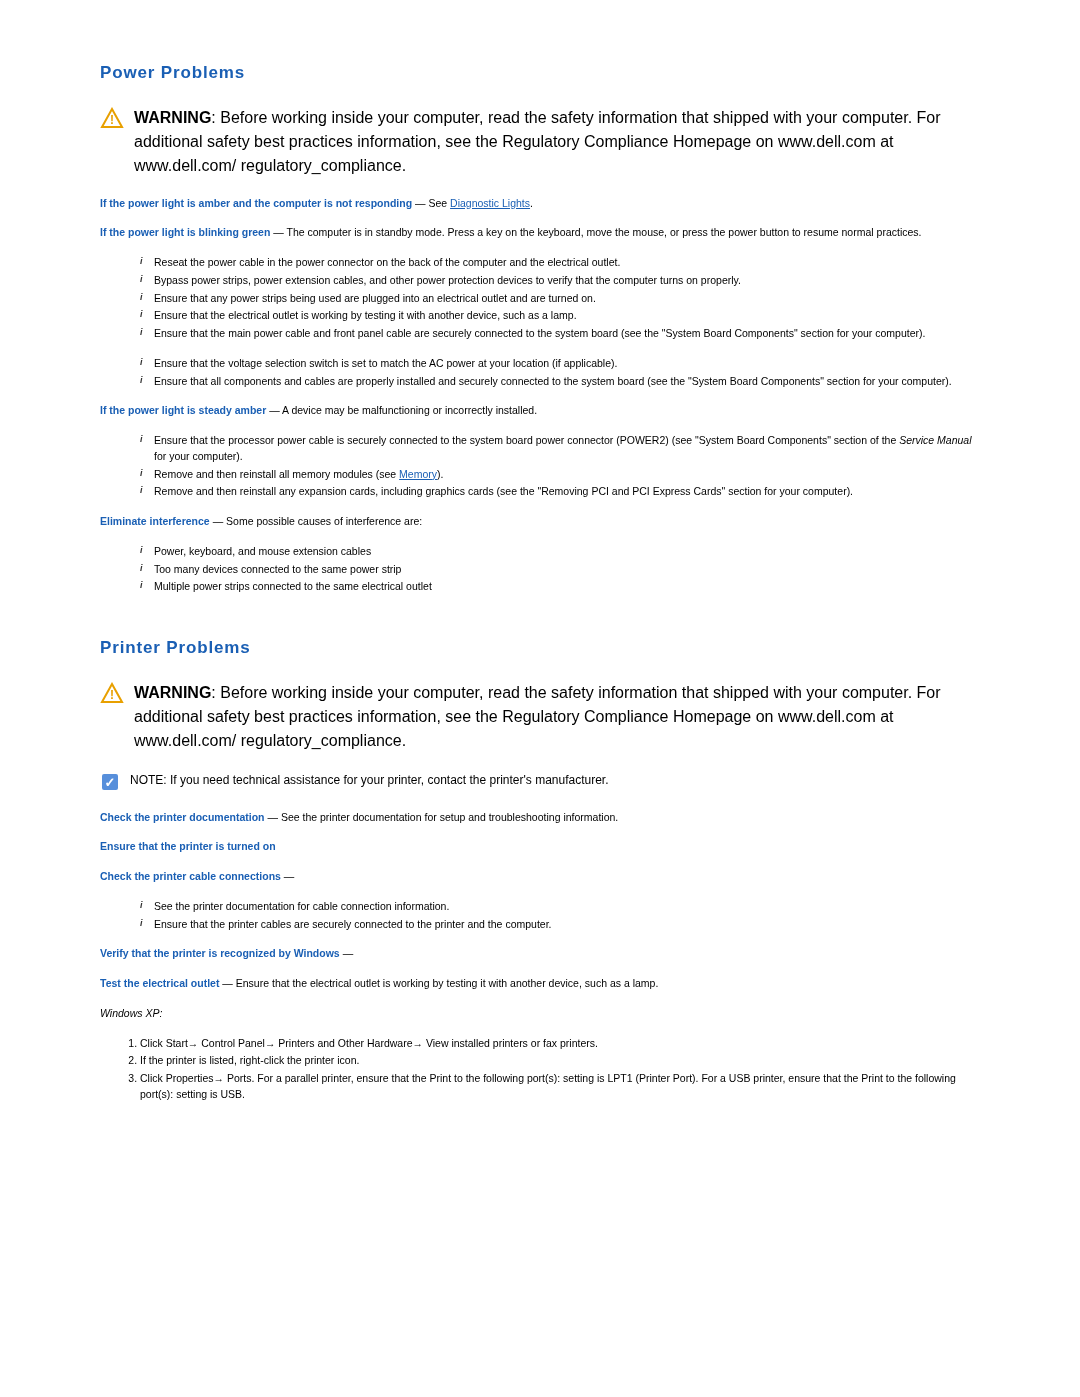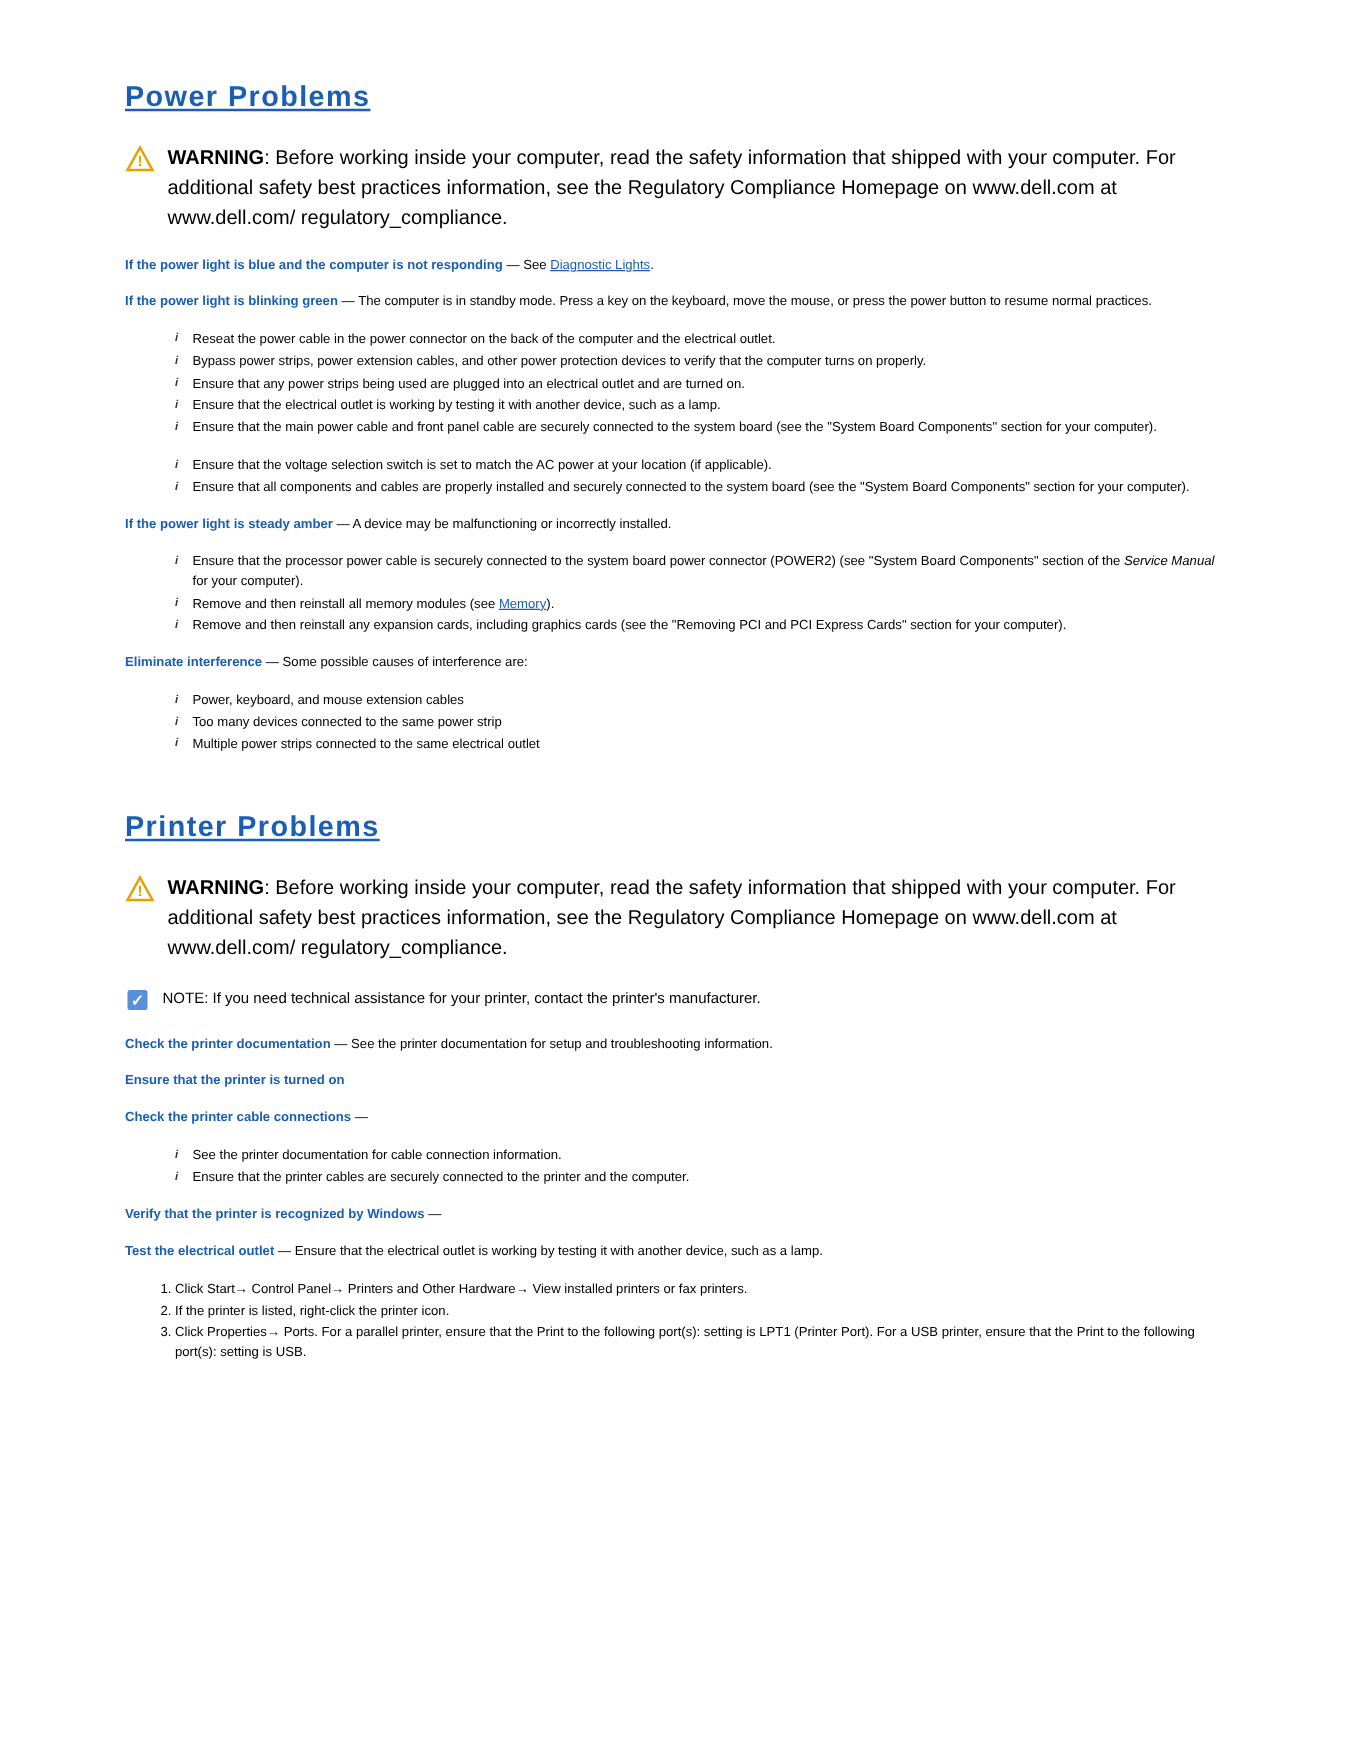--- a/index.html
+++ b/index.html
@@ -7,27 +7,26 @@
       font-family: Arial, Helvetica, sans-serif;
       font-size: 11px;
       color: #000;
       background: #fff;
       width: 1080px;
       min-height: 1397px;
       padding: 60px 100px;
       line-height: 1.5;
     }
     h1 {
-      font-size: 23px;
+      font-size: 17px;
       font-weight: bold;
       color: #1a5fb4;
       font-family: Arial, Helvetica, sans-serif;
       margin-bottom: 20px;
       letter-spacing: 0.05em;
-      text-decoration: underline;
     }
     .section {
       margin-bottom: 40px;
     }
     .warning-box {
       display: flex;
       align-items: flex-start;
       margin-bottom: 18px;
       gap: 10px;
     }
@@ -120,21 +119,21 @@
       <svg class="warning-icon" viewBox="0 0 24 24" xmlns="http://www.w3.org/2000/svg">
         <polygon points="12,2 22,20 2,20" fill="none" stroke="#e8a000" stroke-width="2"></polygon>
         <text x="12" y="17" text-anchor="middle" font-size="12" font-weight="bold" fill="#e8a000">!</text>
       </svg>
       <div class="warning-text">
         <span class="bold">WARNING</span><span>: Before working inside your computer, read the safety information that shipped with your computer. For additional safety best practices information, see the Regulatory Compliance Homepage on www.dell.com at www.dell.com/ regulatory_compliance.</span>
       </div>
     </div>
 
     <div class="condition-line">
-      <span class="cond-label">If the power light is blue and the computer is not responding</span>
+      <span class="cond-label">If the power light is amber and the computer is not responding</span>
       <span> — See </span>
       <a class="link" href="#">Diagnostic Lights</a><span>.</span>
     </div>
 
     <div class="condition-line">
       <span class="cond-label">If the power light is blinking green</span>
       <span> — </span>
       <span>The computer is in standby mode. Press a key on the keyboard, move the mouse, or press the power button to resume normal practices.</span>
     </div>
 
@@ -220,20 +219,23 @@
       <span class="cond-label">Verify that the printer is recognized by Windows</span>
       <span> — </span>
     </div>
 
     <div class="condition-line">
       <span class="cond-label">Test the electrical outlet</span>
       <span> — </span>
       <span>Ensure that the electrical outlet is working by testing it with another device, such as a lamp.</span>
     </div>
 
+    <div class="condition-line">
+      <span class="italic">Windows XP:</span>
+    </div>
     <ol class="ordered-list">
       <li>Click Start→ Control Panel→ Printers and Other Hardware→ View installed printers or fax printers.</li>
       <li>If the printer is listed, right-click the printer icon.</li>
       <li>Click Properties→ Ports. For a parallel printer, ensure that the Print to the following port(s): setting is LPT1 (Printer Port). For a USB printer, ensure that the Print to the following port(s): setting is USB.</li>
     </ol>
   </div>
 
 </div>
 
 </body></html>

